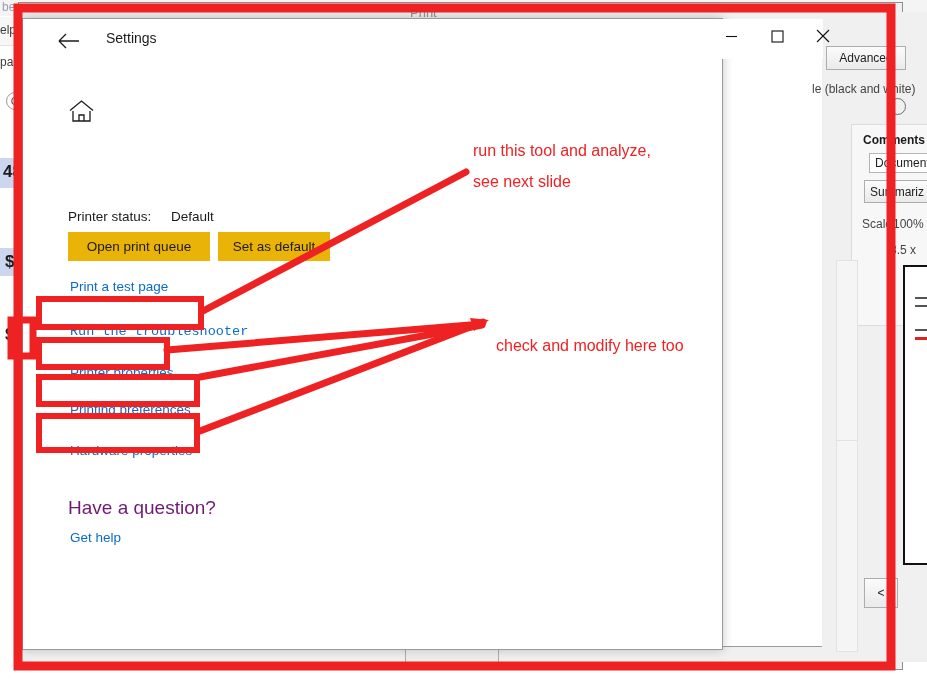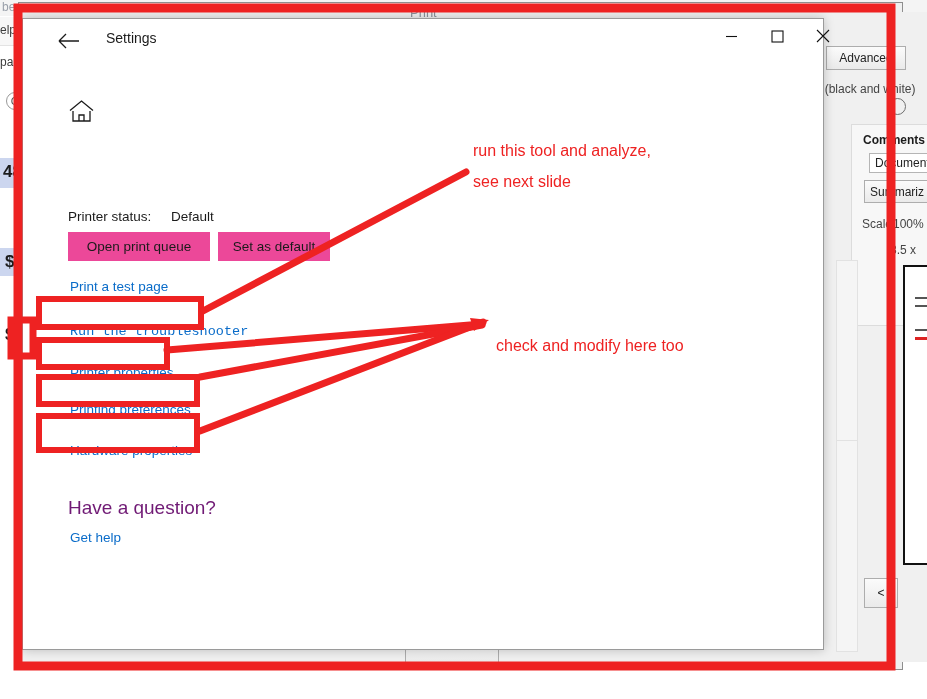--- a/index.html
+++ b/index.html
@@ -50,37 +50,37 @@
   #panel-scale-val{left:893px;top:217px;}
   #panel-size{left:890px;top:243px;}
   #panel-preview{position:absolute;left:903px;top:265px;width:60px;height:300px;background:#fff;border:2px solid #111;box-sizing:border-box;}
   #panel-left-col{position:absolute;left:836px;top:260px;width:20px;height:330px;border:1px solid #e2e2e2;background:#f5f5f5;}
   #panel-left-col2{position:absolute;left:836px;top:440px;width:20px;height:210px;border:1px solid #e2e2e2;background:#f5f5f5;}
   #panel-prev-btn{left:864px;top:578px;width:32px;height:28px;}
   #panel-bottom-btn{left:405px;top:638px;width:92px;height:24px;}
   #panel-outer-box{position:absolute;left:822px;top:12px;width:105px;height:650px;background:#f0f0f0;}
 
   
-  #settings-win{position:absolute;left:22px;top:18px;width:802px;height:632px;
+  #settings-win{position:absolute;left:22px;top:18px;width:701px;height:632px;
                 background:#ffffff;border:1px solid #9a9a9a;box-sizing:border-box;
                 box-shadow:0 0 10px rgba(0,0,0,.22);}
   #title-bar{position:absolute;left:0;top:0;width:800px;height:40px;background:#ffffff;}
   #back-btn{position:absolute;left:24px;top:9px;width:44px;height:26px;
             display:flex;align-items:center;justify-content:center;color:#1b1b1b;}
   #win-title{position:absolute;left:83px;top:11px;color:#1b1b1b;font-size:14px;}
   .wbtn{position:absolute;top:0;width:46px;height:34px;display:flex;align-items:center;justify-content:center;color:#111;}
   #btn-min{left:685px;} #btn-max{left:731px;} #btn-close{left:777px;}
   #home-icon{position:absolute;left:45px;top:80px;width:30px;height:30px;color:#1b1b1b;}
 
   #page-title{position:absolute;left:45px;top:142px;color:#1b1b1b;font-size:21px;font-weight:normal;}
   #status-row{position:absolute;left:45px;top:190px;font-size:13.5px;color:#1b1b1b;}
   #status-label{position:absolute;left:0;top:0;white-space:nowrap;}
   #status-value{position:absolute;left:103px;top:0;white-space:nowrap;}
 
-  .gbtn{position:absolute;background:#ec4899;border:none;color:#1b1b1b;font-size:13.5px;
+  .gbtn{position:absolute;background:#eab308;border:none;color:#1b1b1b;font-size:13.5px;
         display:flex;align-items:center;justify-content:center;cursor:default;font-family:inherit;}
   #btn-queue{left:45px;top:213px;width:142px;height:29px;}
   #btn-default{left:195px;top:213px;width:112px;height:29px;}
 
   .slink{position:absolute;color:#0a6cc9;font-size:13.5px;white-space:nowrap;cursor:pointer;}
   #lnk-test{left:47px;top:260px;text-align:right;}
   #lnk-trouble{left:47px;top:305px;font-family:Liberation Mono, monospace;}
   #lnk-printerprop{left:47px;top:346px;}
   #lnk-printpref{left:47px;top:383px;}
   #lnk-hardware{left:47px;top:424px;}

